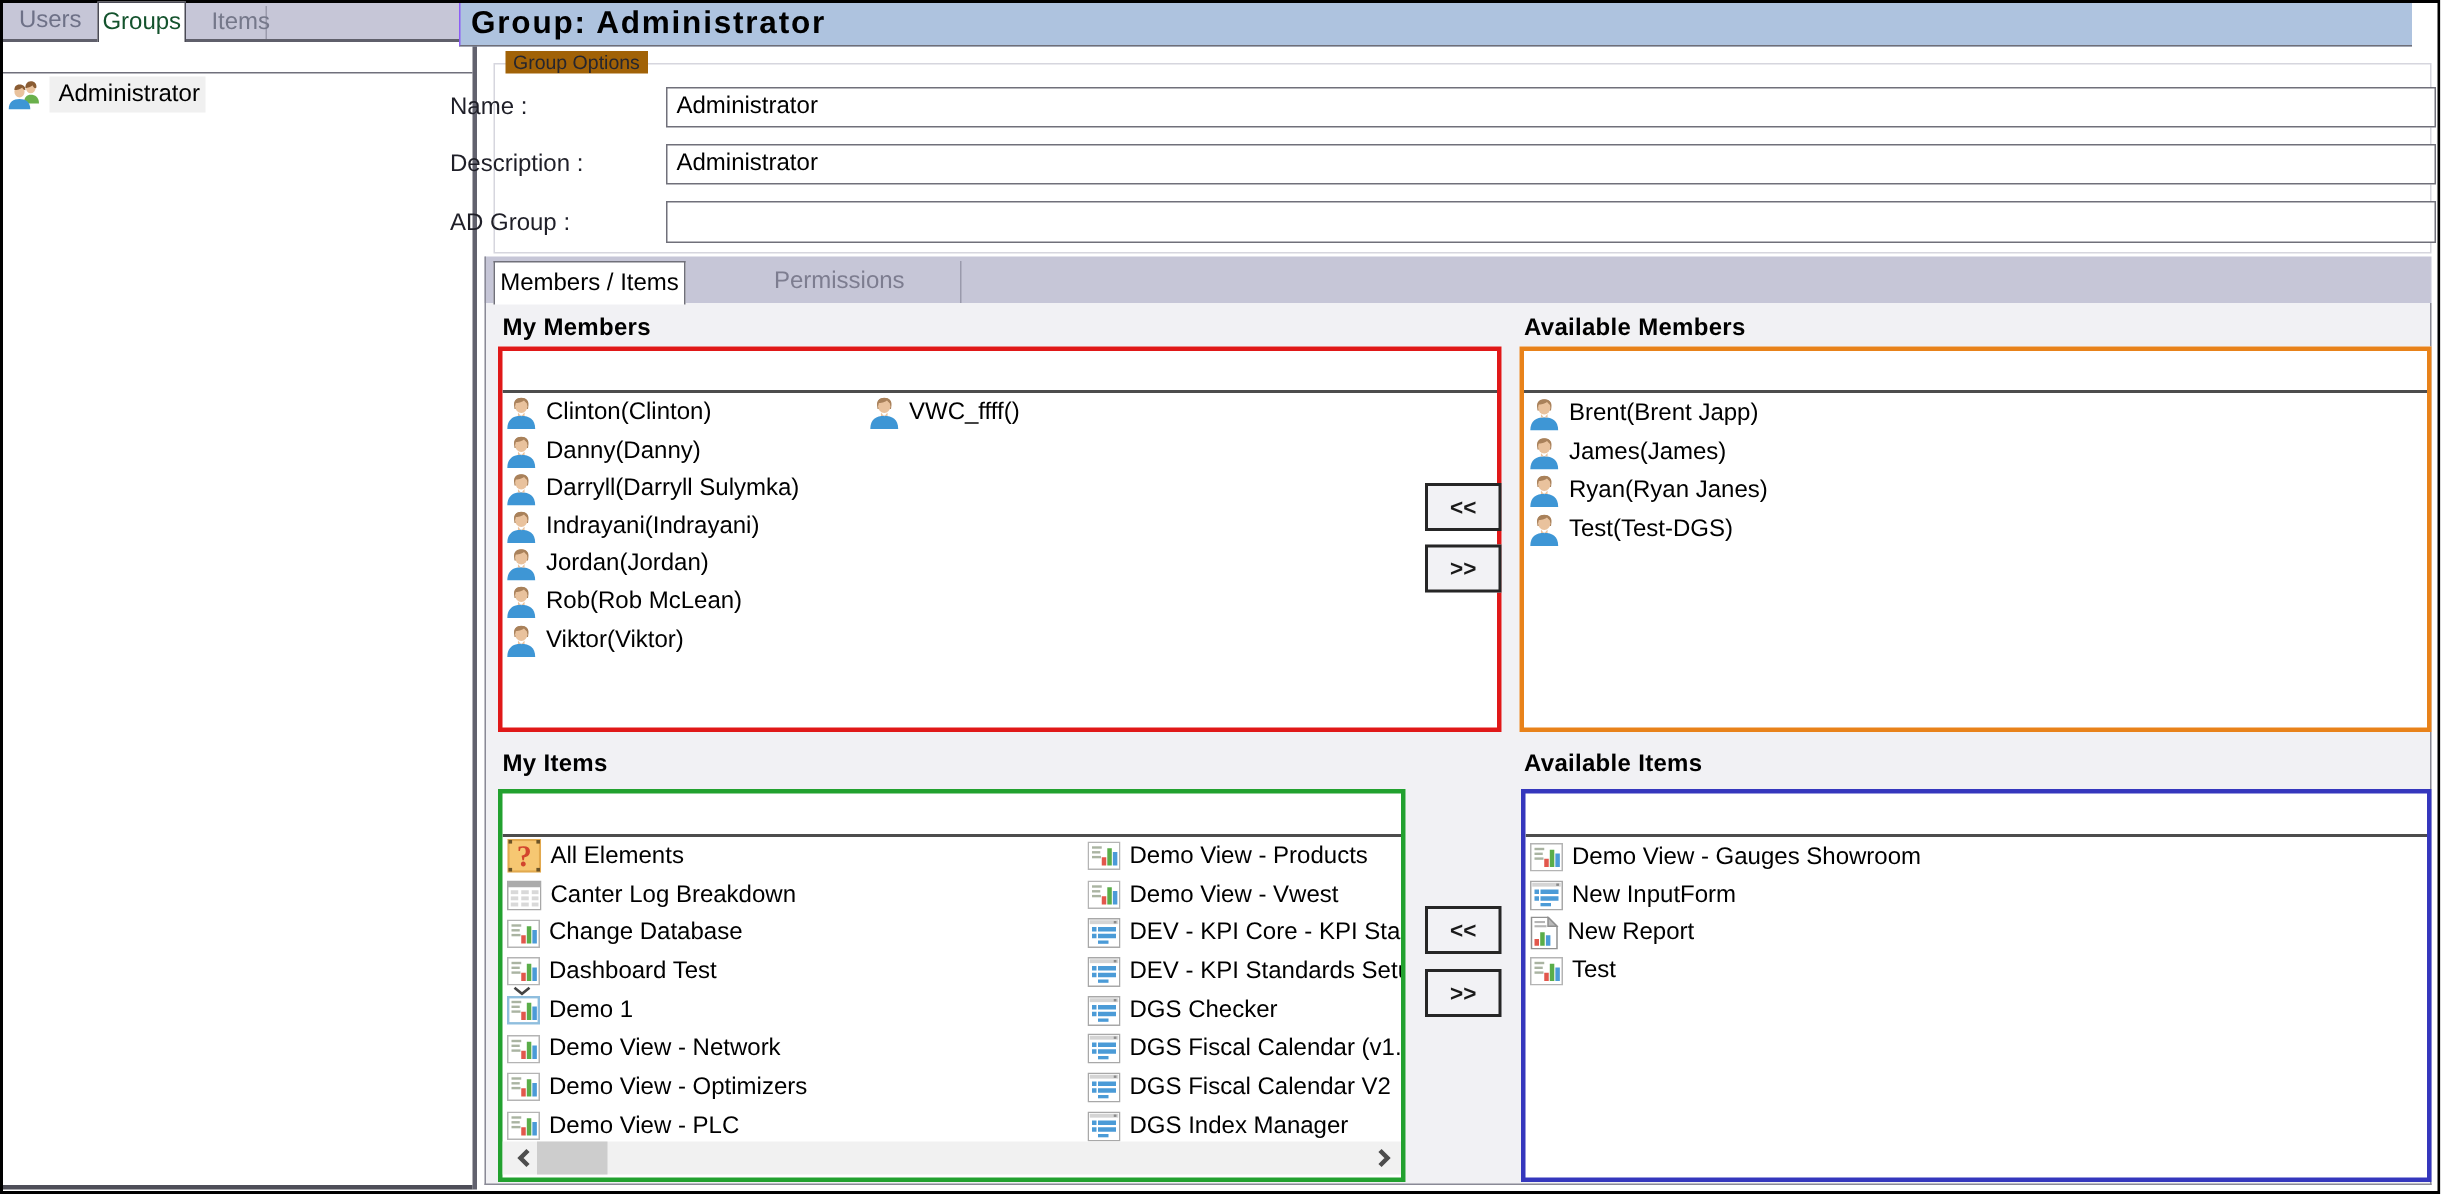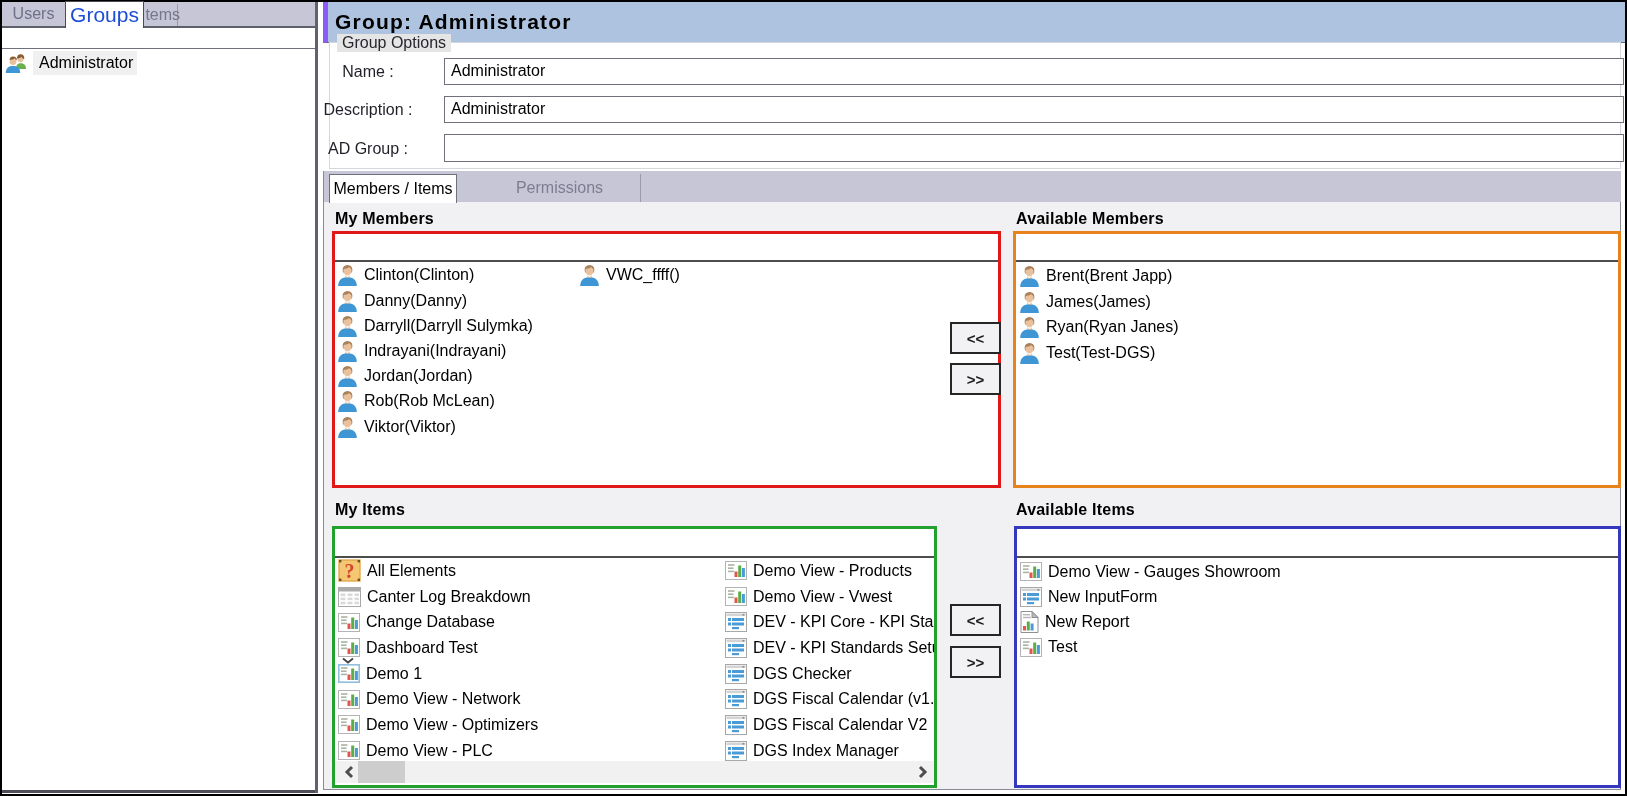--- a/index.html
+++ b/index.html
@@ -4,49 +4,49 @@
 *{margin:0;padding:0;box-sizing:border-box}
 html,body{width:1627px;height:796px;background:#fff;font-family:"Liberation Sans",sans-serif;overflow:hidden}
 #win{position:relative;width:1627px;height:796px;background:#ffffff;overflow:hidden}
 .abs{position:absolute}
 .row{position:absolute;height:25px;display:flex;align-items:center;font-size:16px;color:#000;white-space:nowrap}
 .row svg{margin-right:6px}
 .lbl{position:absolute;font-size:16px;font-weight:bold;color:#000;letter-spacing:0.2px}
 .listbox{position:absolute;background:#fff}
 .sep{position:absolute;left:0;right:0;height:2px;background:#4d4d4d}
 .btn{position:absolute;width:51px;height:32px;border:2px solid #262626;background:#f2f2f5;color:#1a1a1a;font-size:15px;font-weight:bold;display:flex;align-items:center;justify-content:center;letter-spacing:0px}
-.flabel{position:absolute;font-size:16px;color:#1f1f28;text-align:center}
+.flabel{position:absolute;font-size:16px;color:#1f1f28;text-align:left}
 .finput{position:absolute;background:#fff;border:1px solid #70707a;font-size:16px;color:#000;padding:3px 0 0 6px}
 </style></head><body>
 <div id="win">
 <div class="abs" style="left:2px;top:2px;width:313px;height:25px;background:#c6c6d7"></div>
 <div class="abs" style="left:2px;top:26px;width:313px;height:1.5px;background:#5f5f6b"></div>
 <div class="abs" style="left:2px;top:2px;width:64px;height:24px;border-right:1.5px solid #6a6a78;color:#6e7187;font-size:16px;display:flex;align-items:center;justify-content:center">Users</div>
 <div class="abs" style="left:144px;top:4px;width:34px;height:22px;border-right:1px solid #9a9aac;color:#75788a;font-size:16px;display:flex;align-items:center;justify-content:center">Items</div>
-<div class="abs" style="left:65px;top:1px;width:79px;height:27px;background:#fff;border:1.5px solid #4a4a55;border-bottom:none;color:#1d4ed8;font-size:21px;display:flex;align-items:center;justify-content:center;z-index:3">Groups</div>
+<div class="abs" style="left:65px;top:1px;width:59px;height:27px;background:#fff;border:1.5px solid #4a4a55;border-bottom:none;color:#14532d;font-size:16px;display:flex;align-items:center;justify-content:center;z-index:3">Groups</div>
 <div class="abs" style="left:2px;top:47.5px;width:313px;height:1.5px;background:#70707c"></div>
 <div class="abs" style="left:33px;top:50.5px;width:104px;height:24.5px;background:#f0f0f0"></div>
 <div class="row" style="left:5px;top:50px;">
       <svg width="22" height="20" viewBox="0 0 22 20" style="flex:none">
 <ellipse cx="15.5" cy="5.6" rx="3.2" ry="3.6" fill="#e9c29d"></ellipse>
 <path d="M15.5 1.2 C18.2 1.2 19.5 3 19.3 5.4 L18.6 5.9 C17.3 5.4 16.8 4.3 16.7 3.8 C16 4.8 13.4 5.6 11.9 5.6 C12 3.2 13 1.2 15.5 1.2 Z" fill="#8a5c33"></path>
 <path d="M11 16 C11 11.6 13 10.2 15.5 10.2 C18.5 10.2 21 11.8 21 16 Z" fill="#6ab04c"></path>
 <ellipse cx="8" cy="8.2" rx="3.4" ry="3.8" fill="#e9c29d"></ellipse>
 <path d="M8 3.4 C10.8 3.4 12.1 5.2 11.9 7.2 C10.5 6.7 10 5.8 9.8 5.3 C9 6.4 6.2 7 4.6 7 C4.7 5 5.6 3.4 8 3.4 Z" fill="#8a5c33"></path>
 <path d="M0.8 20 C0.8 14.8 4 13 8 13 C12 13 15.2 14.8 15.2 20 Z" fill="#3e96d5"></path>
 </svg>
       <span style="margin-left:6px">Administrator</span>
     </div>
 <div class="abs" style="left:315px;top:2px;width:3px;height:791px;background:#62626e"></div>
 <div class="abs" style="left:0px;top:790px;width:315px;height:3px;background:#4e4e58"></div>
-<div class="abs" style="left:323px;top:2px;width:1302px;height:41px;background:#aec3df;border-left:5px solid #8b5cf6;border-bottom:1.5px solid #6e6e78;display:flex;align-items:center">
+<div class="abs" style="left:306px;top:2px;width:1302px;height:29px;background:#aec3df;border-left:1px solid #8b5cf6;border-bottom:1.5px solid #6e6e78;display:flex;align-items:center">
       <span style="font-size:21px;font-weight:bold;color:#000;margin-left:7px;letter-spacing:1.2px">Group: Administrator</span>
     </div>
 <div class="abs" style="left:329px;top:42px;width:1292px;height:127px;border:1px solid #d6d6de"></div>
-<div class="abs" style="left:337px;top:34px;background:#e5e5e5;padding:0 5px;font-size:16px;color:#26262e">Group Options</div>
+<div class="abs" style="left:337px;top:34px;background:#a16207;padding:0 5px;font-size:13px;color:#26262e">Group Options</div>
 <div class="flabel" style="left:300px;top:63px;width:136px;">Name&nbsp;:</div>
 <div class="finput" style="left:444px;top:58px;width:1180px;height:27px">Administrator</div>
 <div class="flabel" style="left:300px;top:101px;width:136px;">Description&nbsp;:</div>
 <div class="finput" style="left:444px;top:96px;width:1180px;height:27px">Administrator</div>
 <div class="flabel" style="left:300px;top:140px;width:136px;">AD Group&nbsp;:</div>
 <div class="finput" style="left:444px;top:134px;width:1180px;height:28px"></div>
 <div class="abs" style="left:323px;top:171px;width:1298px;height:31px;background:#c6c6d7;border-left:1px solid #8a8a96"></div>
 <div class="abs" style="left:323px;top:202px;width:1298px;height:588px;background:#f1f1f4;border-left:1px solid #8a8a96;border-right:1px solid #8a8a96;border-bottom:1px solid #8a8a96"></div>
 <div class="abs" style="left:479px;top:174px;width:162px;height:28px;border-right:1px solid #9a9aac;color:#7d7d90;font-size:16px;display:flex;align-items:center;justify-content:center">Permissions</div>
 <div class="abs" style="left:329px;top:174px;width:128px;height:29px;background:#fff;border:1.5px solid #70707a;border-bottom:none;color:#000;font-size:16px;display:flex;align-items:center;justify-content:center;z-index:3">Members / Items</div>

